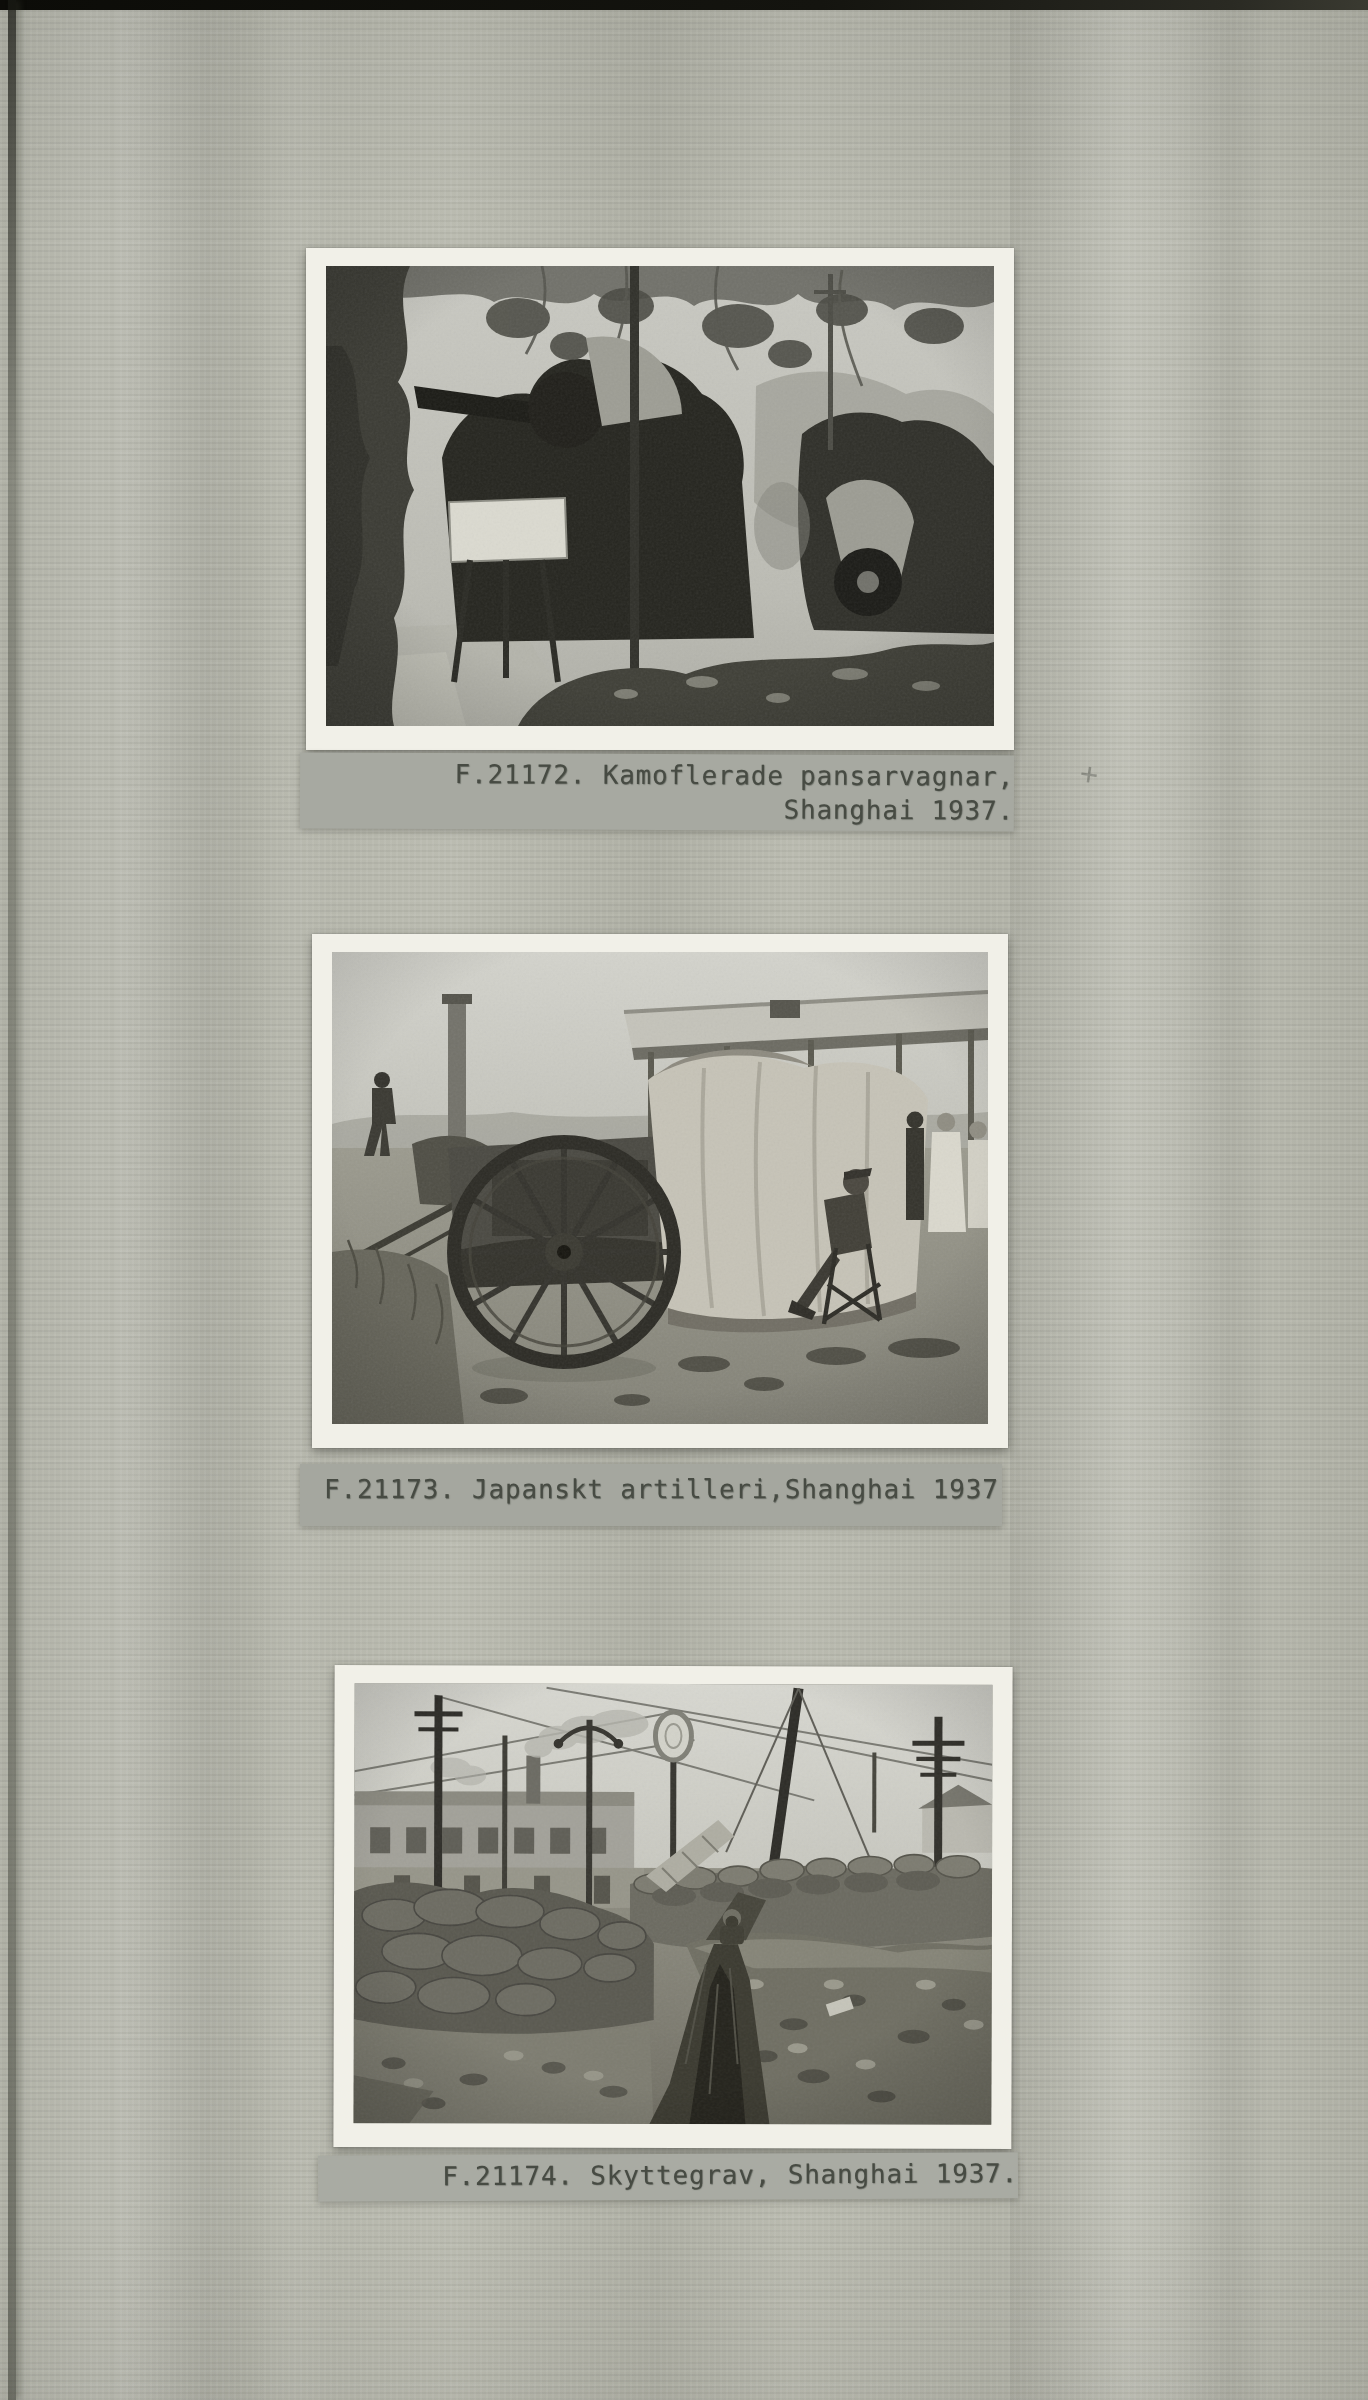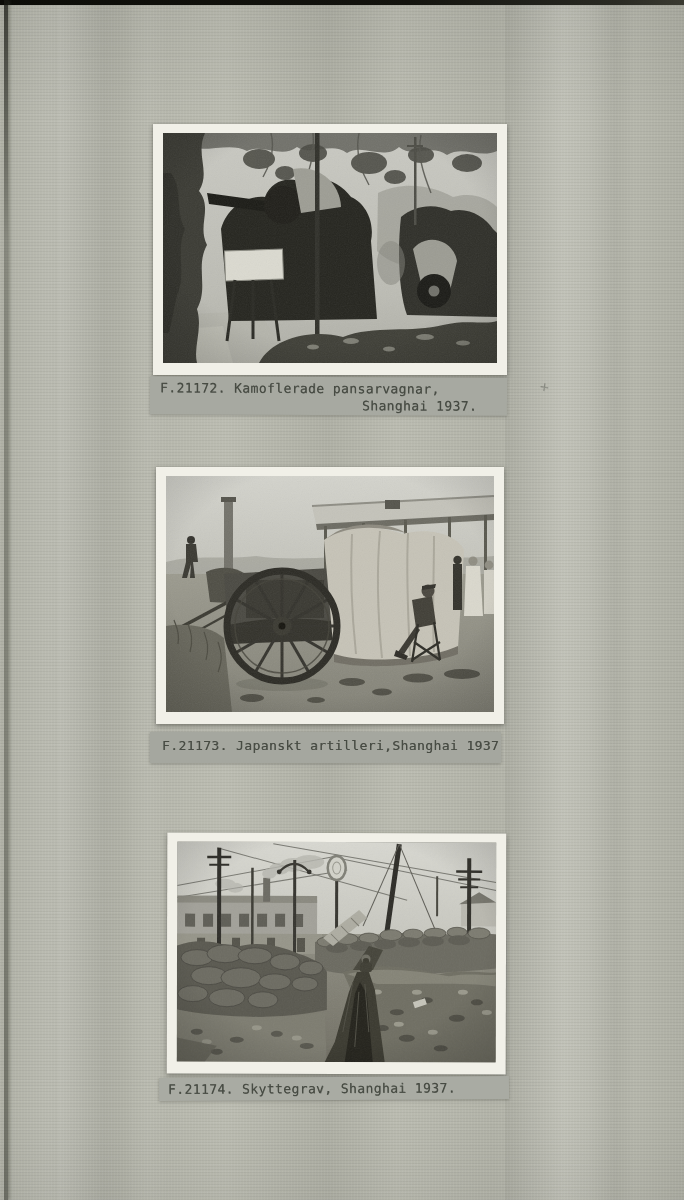--- a/index.html
+++ b/index.html
@@ -5,20 +5,21 @@
   html,body{margin:0;padding:0;background:#888;}
   #page{
     position:relative;
     width:684px;height:1200px;
     margin:0 auto;
     overflow:hidden;
     background-color:#b5b6ab;
     background-image:
       linear-gradient(90deg,#b0b1a6 0%,#b9bab0 7%,#b3b4a9 18%,#bbbcb1 33%,#afb0a5 48%,#babbb0 58%,#b2b3a8 72%,#bcbdb2 86%,#aeafa4 100%);
     font-family:"DejaVu Sans Mono","Liberation Mono",monospace;
+    text-align:right;
   }
   
   #page::before{
     content:"";position:absolute;inset:0;pointer-events:none;z-index:3;
     background-image:
       repeating-linear-gradient(90deg, rgba(255,255,255,.05) 0 1px, rgba(0,0,0,0) 1px 3px),
       repeating-linear-gradient(0deg, rgba(0,0,0,.045) 0 1px, rgba(0,0,0,0) 1px 3px),
       repeating-linear-gradient(0deg, rgba(255,255,255,.04) 0 1px, rgba(0,0,0,0) 1px 7px);
   }
   #page::after{

